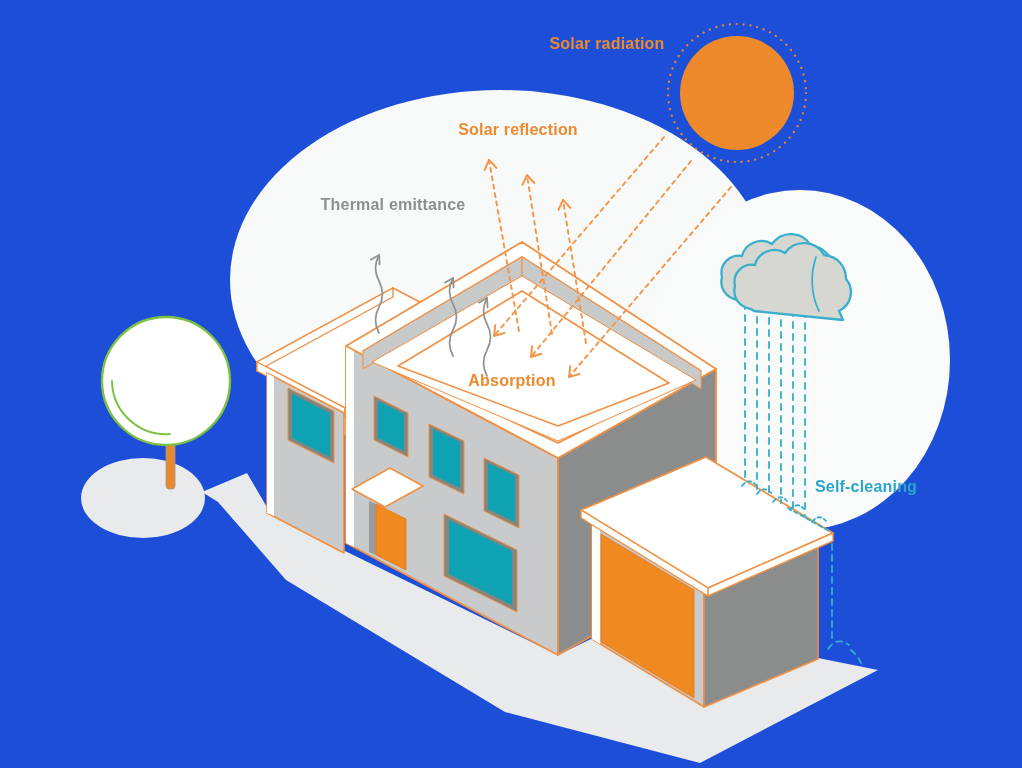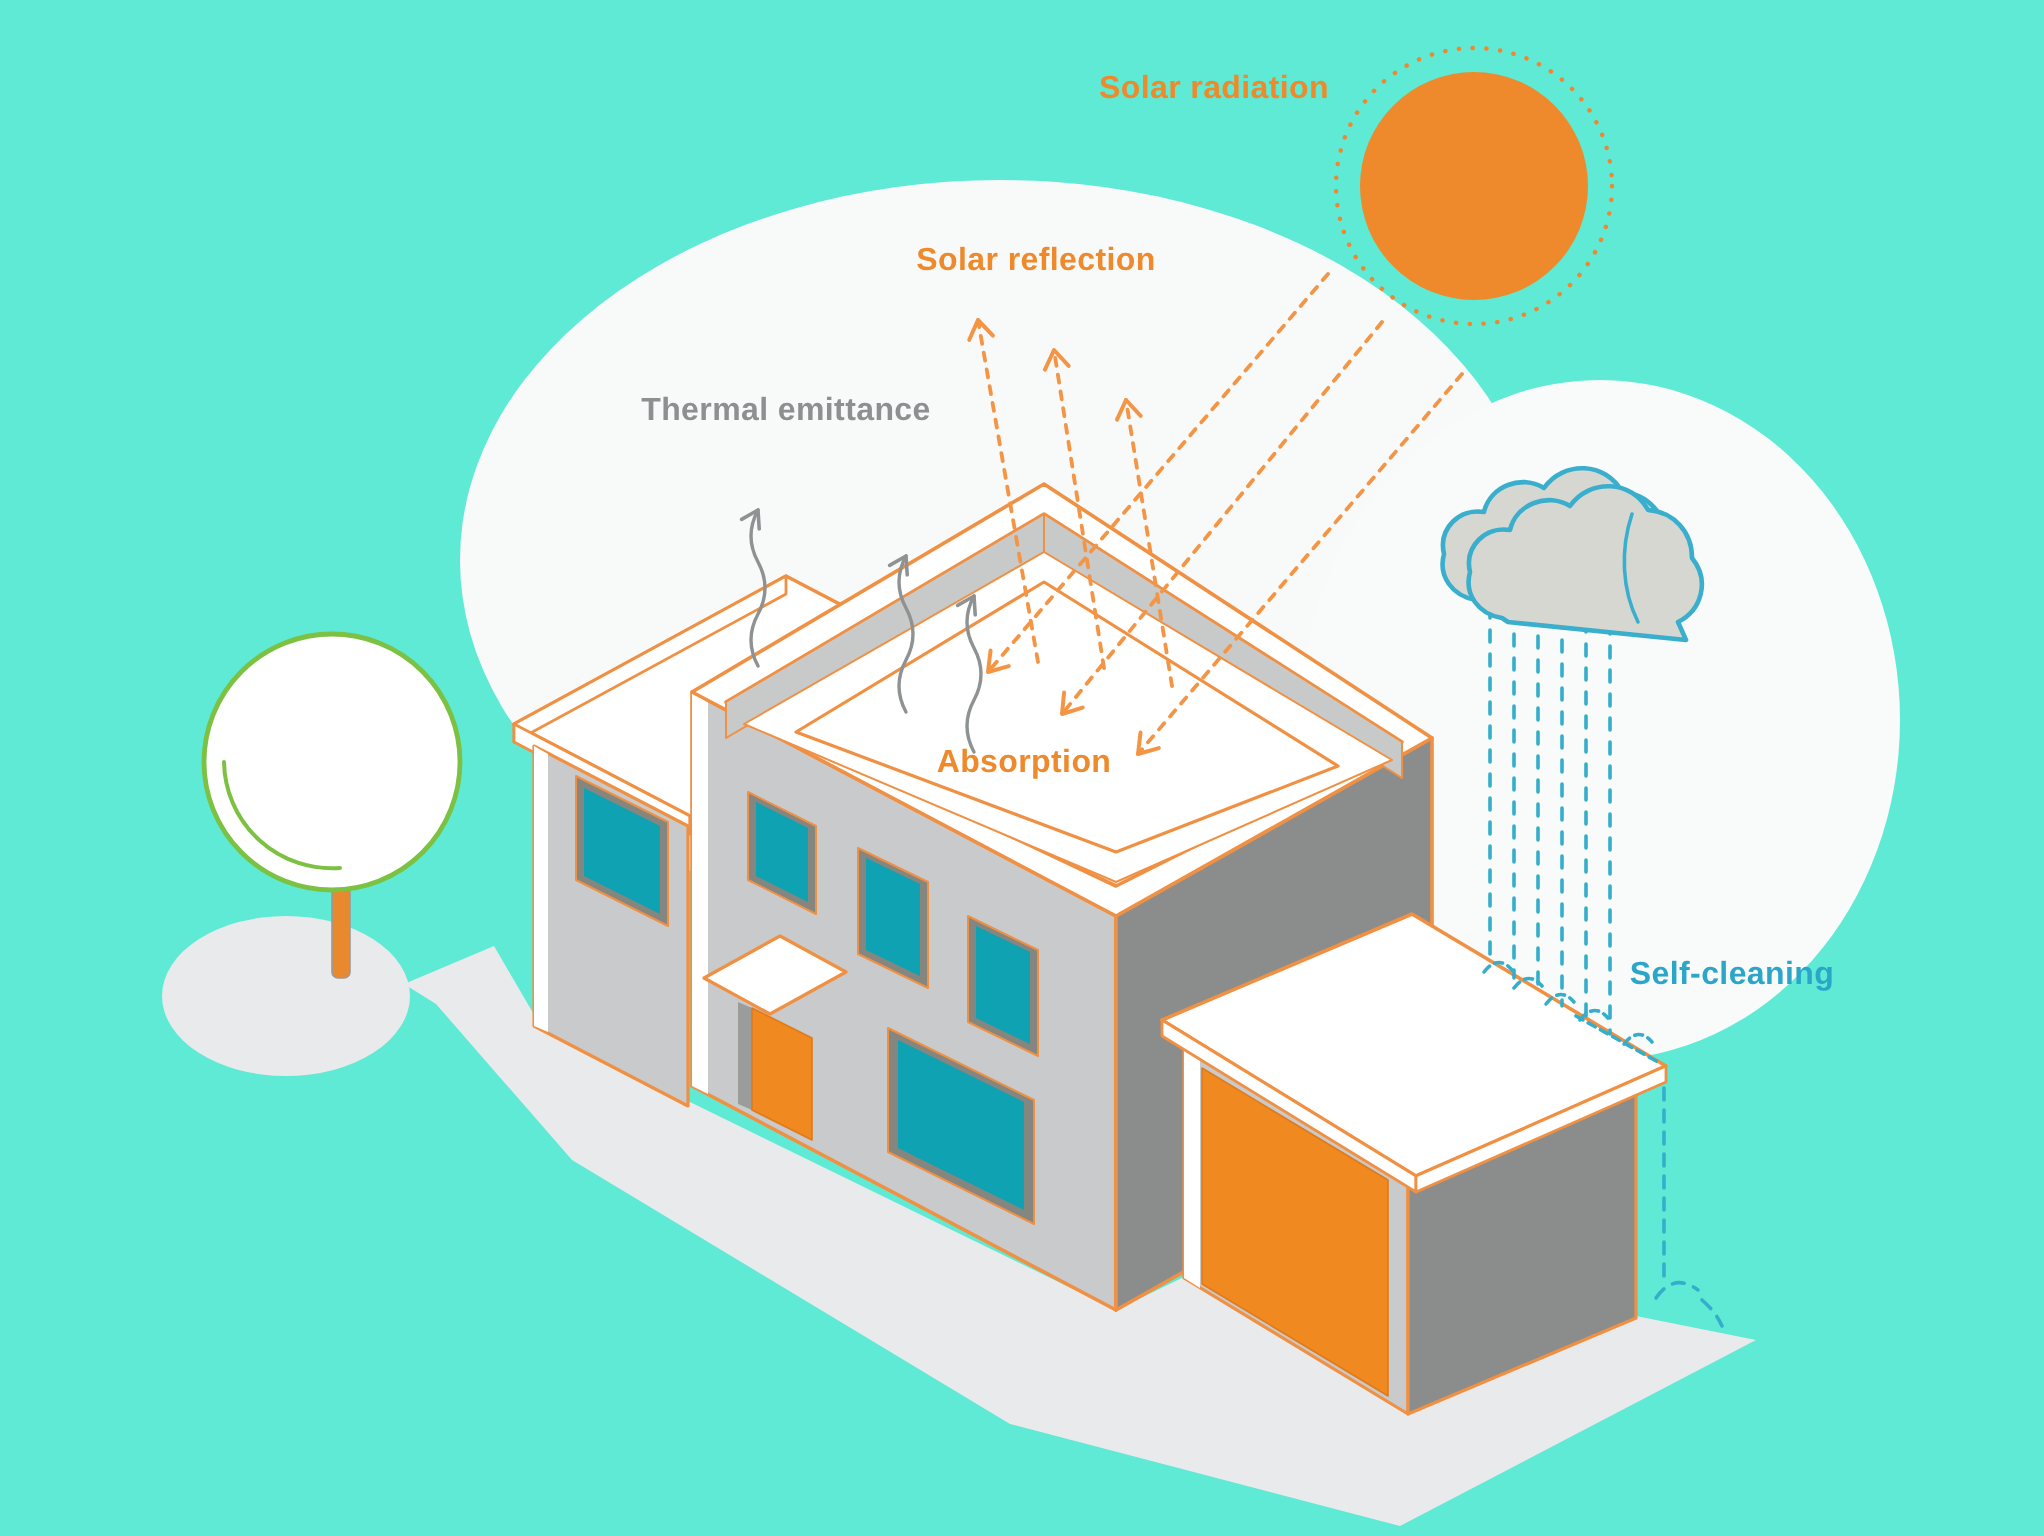--- a/index.html
+++ b/index.html
@@ -3,21 +3,21 @@
 <meta charset="utf-8">
 <style>
   :root{
     --orange:#EE8A2C; --orange-line:#F09043; --orange-deep:#F0891F;
     --gray-label:#8D9091; --wall-light:#C9CACB; --wall-dark:#8B8D8D;
     --parapet-gray:#C8C9C9; --teal:#0EA2B2; --frame:#85867F;
     --cyan:#35AECB; --cyan-label:#2BA6C8; --cloud:#D7D7D2;
     --shadow:#E9EAEB; --green:#7CC142;
   }
   html,body{margin:0;padding:0;background:#fff;}
-  #stage{position:relative;width:1022px;height:768px;background:#5eead4;overflow:hidden;
+  #stage{position:relative;width:1022px;height:768px;background:#1d4ed8;overflow:hidden;
          font-family:"Liberation Sans", sans-serif;}
   svg{position:absolute;left:0;top:0;}
   text{font-family:"Liberation Sans", sans-serif;font-weight:700;letter-spacing:.2px;}
   .lbl-orange{fill:var(--orange);}
   .lbl-gray{fill:var(--gray-label);}
   .lbl-cyan{fill:var(--cyan-label);}
 </style>
 </head>
 <body>
 

